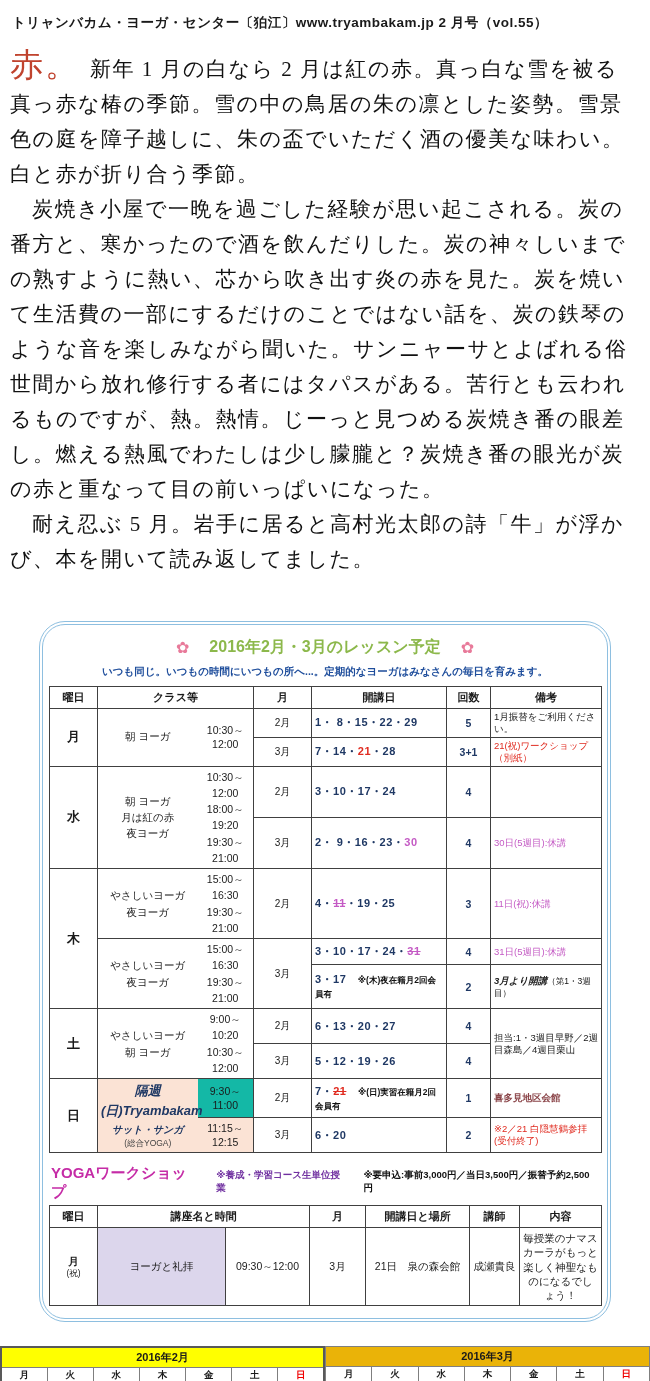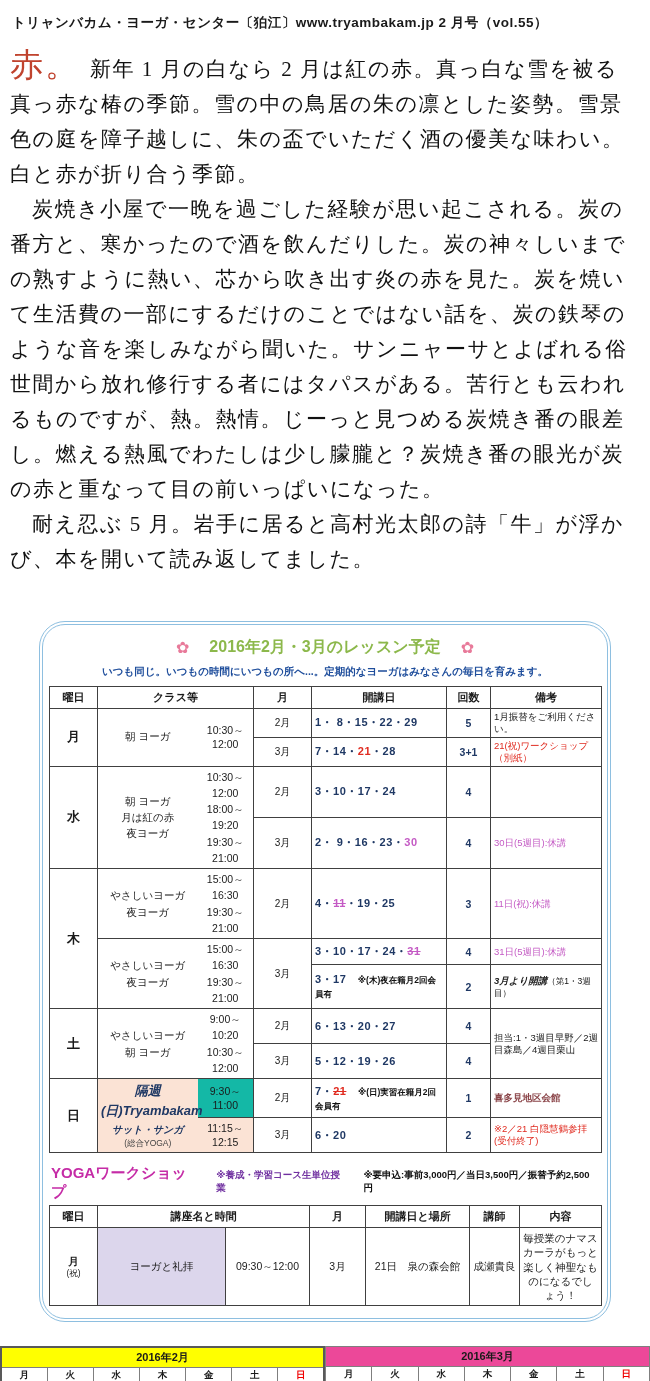--- a/index.html
+++ b/index.html
@@ -313,21 +313,21 @@
               <div class="dn red">7</div>
             </td>
           </tr>
         </tbody>
       </table>
     </div>
   <div class="cal-month">
       <table class="cal">
         <tbody>
           <tr>
-            <th class="mt" colspan="7" style="background:#ec4899">2016年3月</th>
+            <th class="mt" colspan="7" style="background:#eab308">2016年3月</th>
           </tr>
           <tr>
             <th class="wd">月</th>
             <th class="wd">火</th>
             <th class="wd">水</th>
             <th class="wd">木</th>
             <th class="wd">金</th>
             <th class="wd">土</th>
             <th class="wd" style="color:#f00000">日</th>
           </tr>

